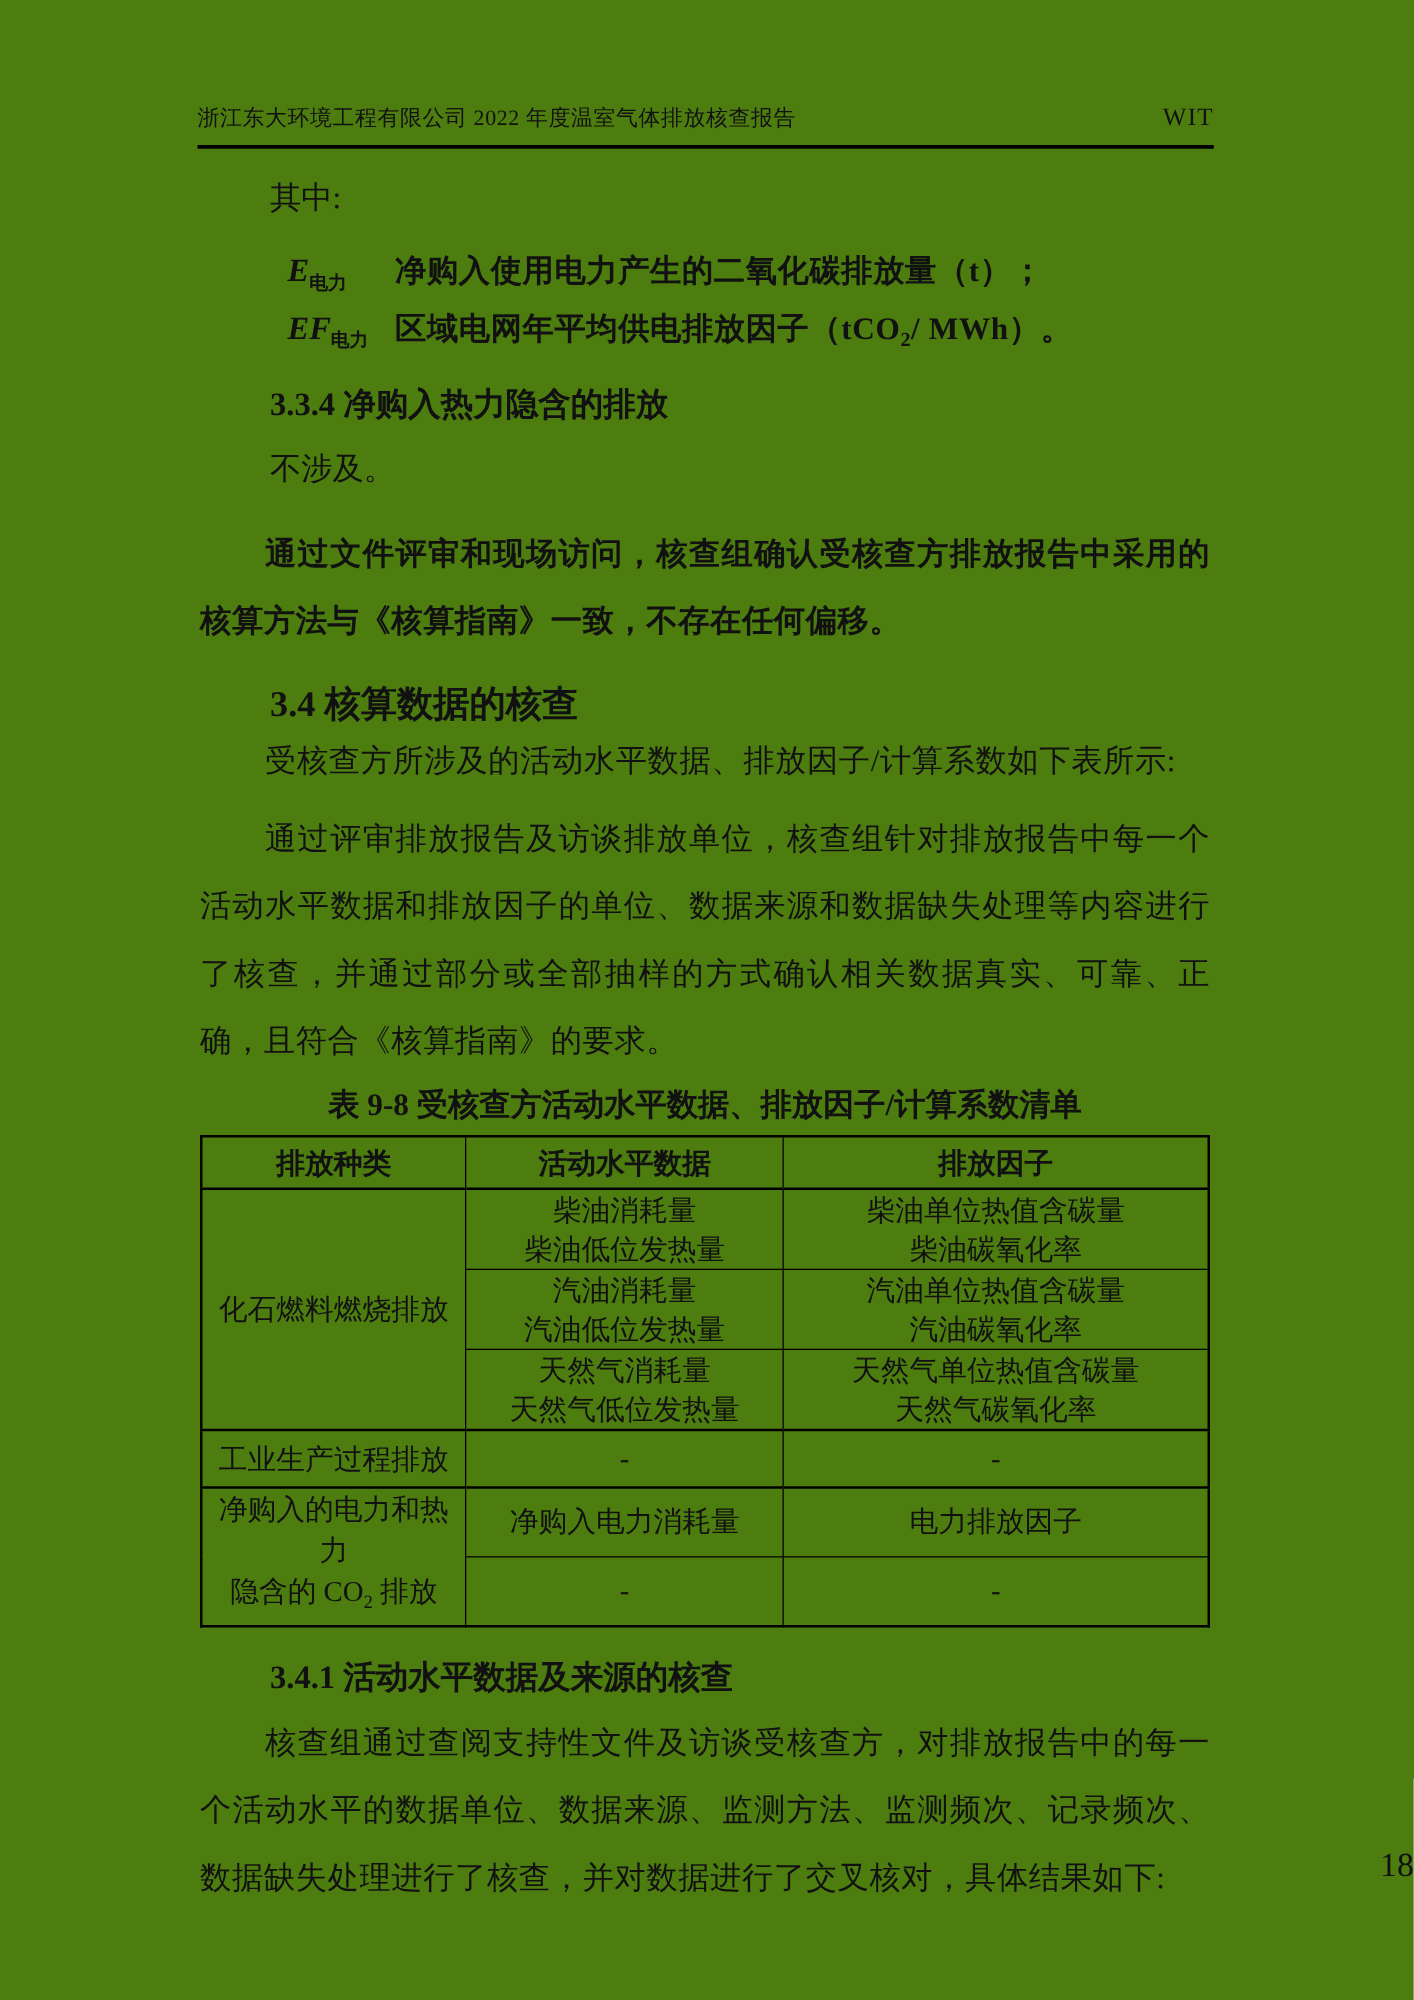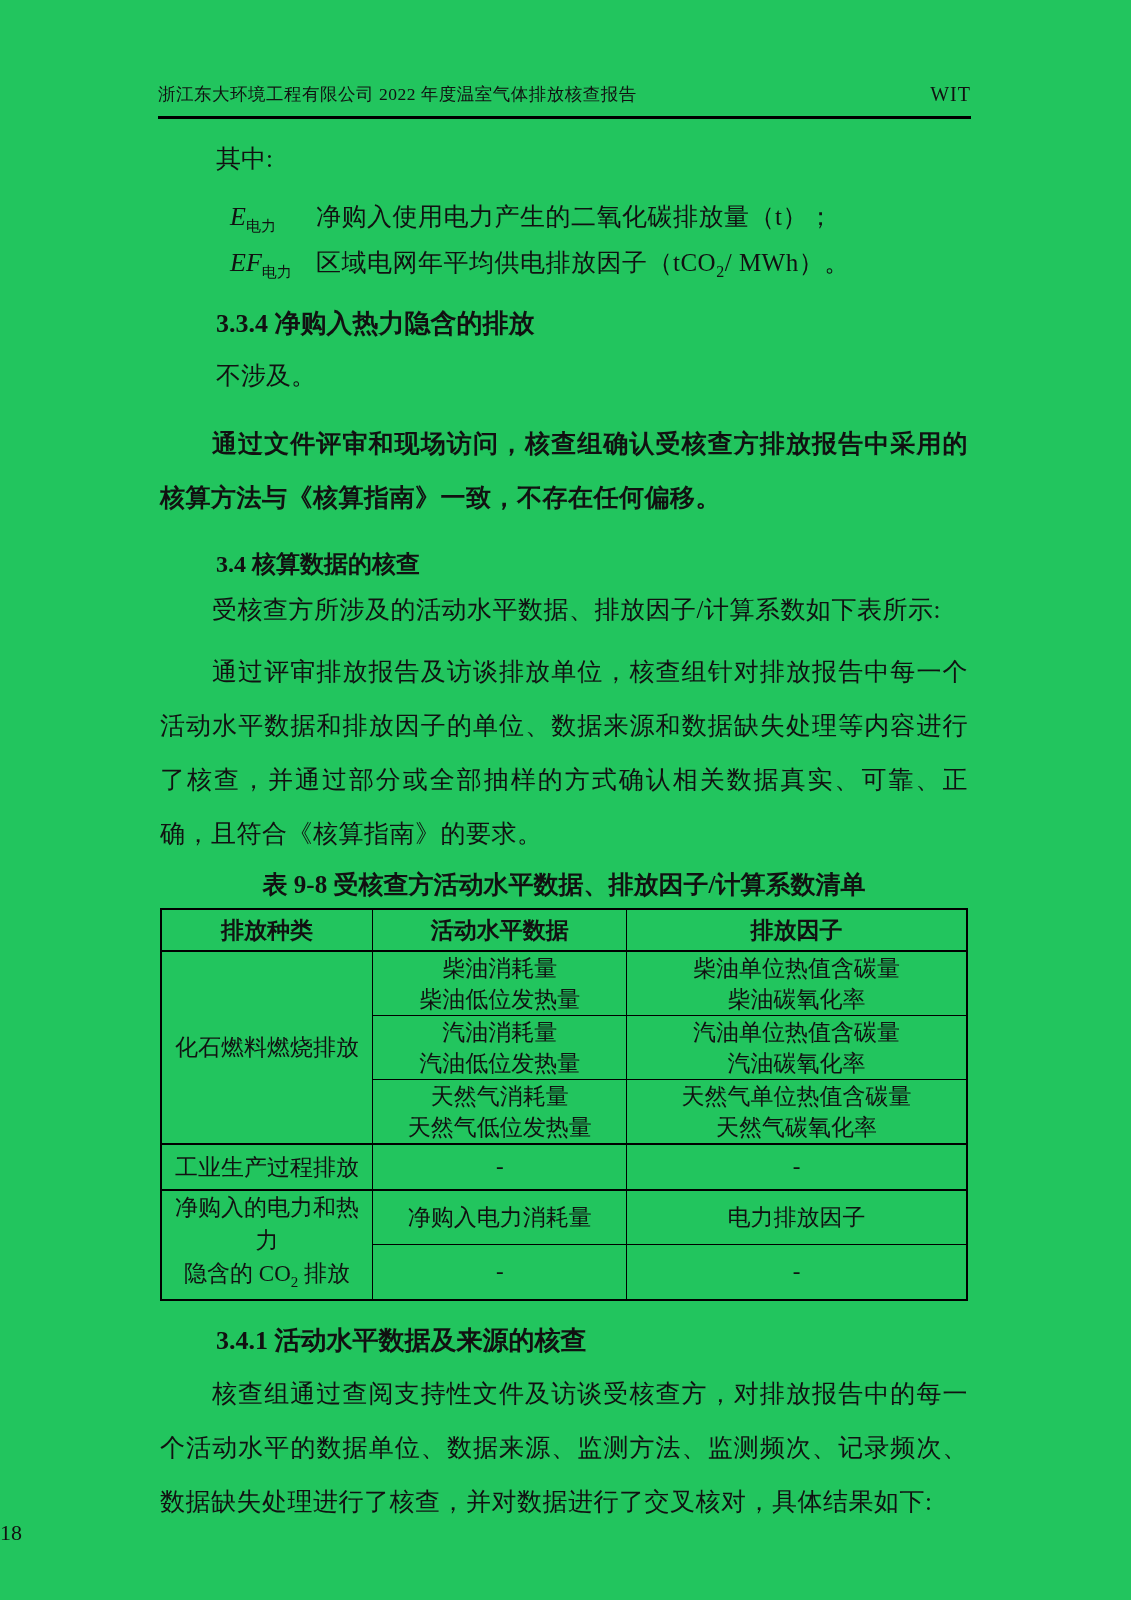--- a/index.html
+++ b/index.html
@@ -1,21 +1,21 @@
 <!DOCTYPE html>
 <html><head>
 <meta charset="utf-8">
 <style>
   html, body { margin: 0; padding: 0; background: #e8e8e8; }
   .page {
     position: relative;
     width: 1131px;
     height: 1600px;
     margin: 0 auto;
-    background: #22c55e;
+    background: #4d7c0f;
     color: #111111;
     font-family: "Liberation Serif", "DejaVu Serif", serif;
     overflow: hidden;
   }
   .content { margin: 0 163px 0 160px; }
 
   
   .doc-header {
     display: flex;
     justify-content: space-between;
@@ -38,38 +38,38 @@
     letter-spacing: 0.5px;
     margin: 0;
   }
   .indent { text-indent: 52px; }
   .bold { font-weight: bold; }
 
   .intro-label { margin-top: 24px; font-size: 25px; line-height: 32px; text-indent: 56px; }
 
   
   .defs { margin: 10px 0 0 0; }
-  .def-row { display: flex; align-items: baseline; height: 46px; }
+  .def-row { display: flex; align-items: baseline; height: 46px; font-weight: bold; }
   .def-sym {
     width: 86px;
     margin-left: 70px;
     font-style: italic;
     font-size: 26px;
     flex: 0 0 auto;
   }
   .def-sym sub, .csub {
     font-style: normal;
     font-size: 15px;
     vertical-align: sub;
   }
   .def-desc { font-size: 25px; letter-spacing: 0.5px; }
   .def-desc sub { font-size: 16px; }
 
   .h-small { font-size: 26px; font-weight: bold; margin: 16px 0 0 56px; line-height: 32px; }
-  .h-mid   { font-size: 24px; font-weight: bold; margin: 20px 0 0 56px; line-height: 38px; }
+  .h-mid   { font-size: 29px; font-weight: bold; margin: 20px 0 0 56px; line-height: 38px; }
 
   .mt-np   { margin-top: 20px; font-size: 25px; line-height: 32px; text-indent: 56px; }
   .mt-bold { margin-top: 10px; }
   .mt-p34  { margin-top: 8px; }
 
   
   .tbl-title {
     margin-top: 6px;
     text-align: center;
     font-size: 25px;
@@ -101,25 +101,25 @@
   tr.fuel td { height: 63px; }
   tr.fuel td div { line-height: 31px; }
   tr.single td { height: 44px; }
   tr.grp td { border-top: 2.5px solid #000; }
   td.cat div { line-height: 33px; }
   td sub { font-size: 15px; }
 
   
   .footer-pg {
     position: absolute;
-    top: 1520px;
+    top: 1477px;
     left: 0;
     width: 100%;
-    text-align: left;
-    font-size: 22px;
+    text-align: right;
+    font-size: 27px;
   }
 </style>
 </head>
 <body>
 
 <div class="page">
 
   <div class="doc-header">
     <span class="h-title">浙江东大环境工程有限公司 2022 年度温室气体排放核查报告</span>
     <span class="h-logo">WIT</span>

